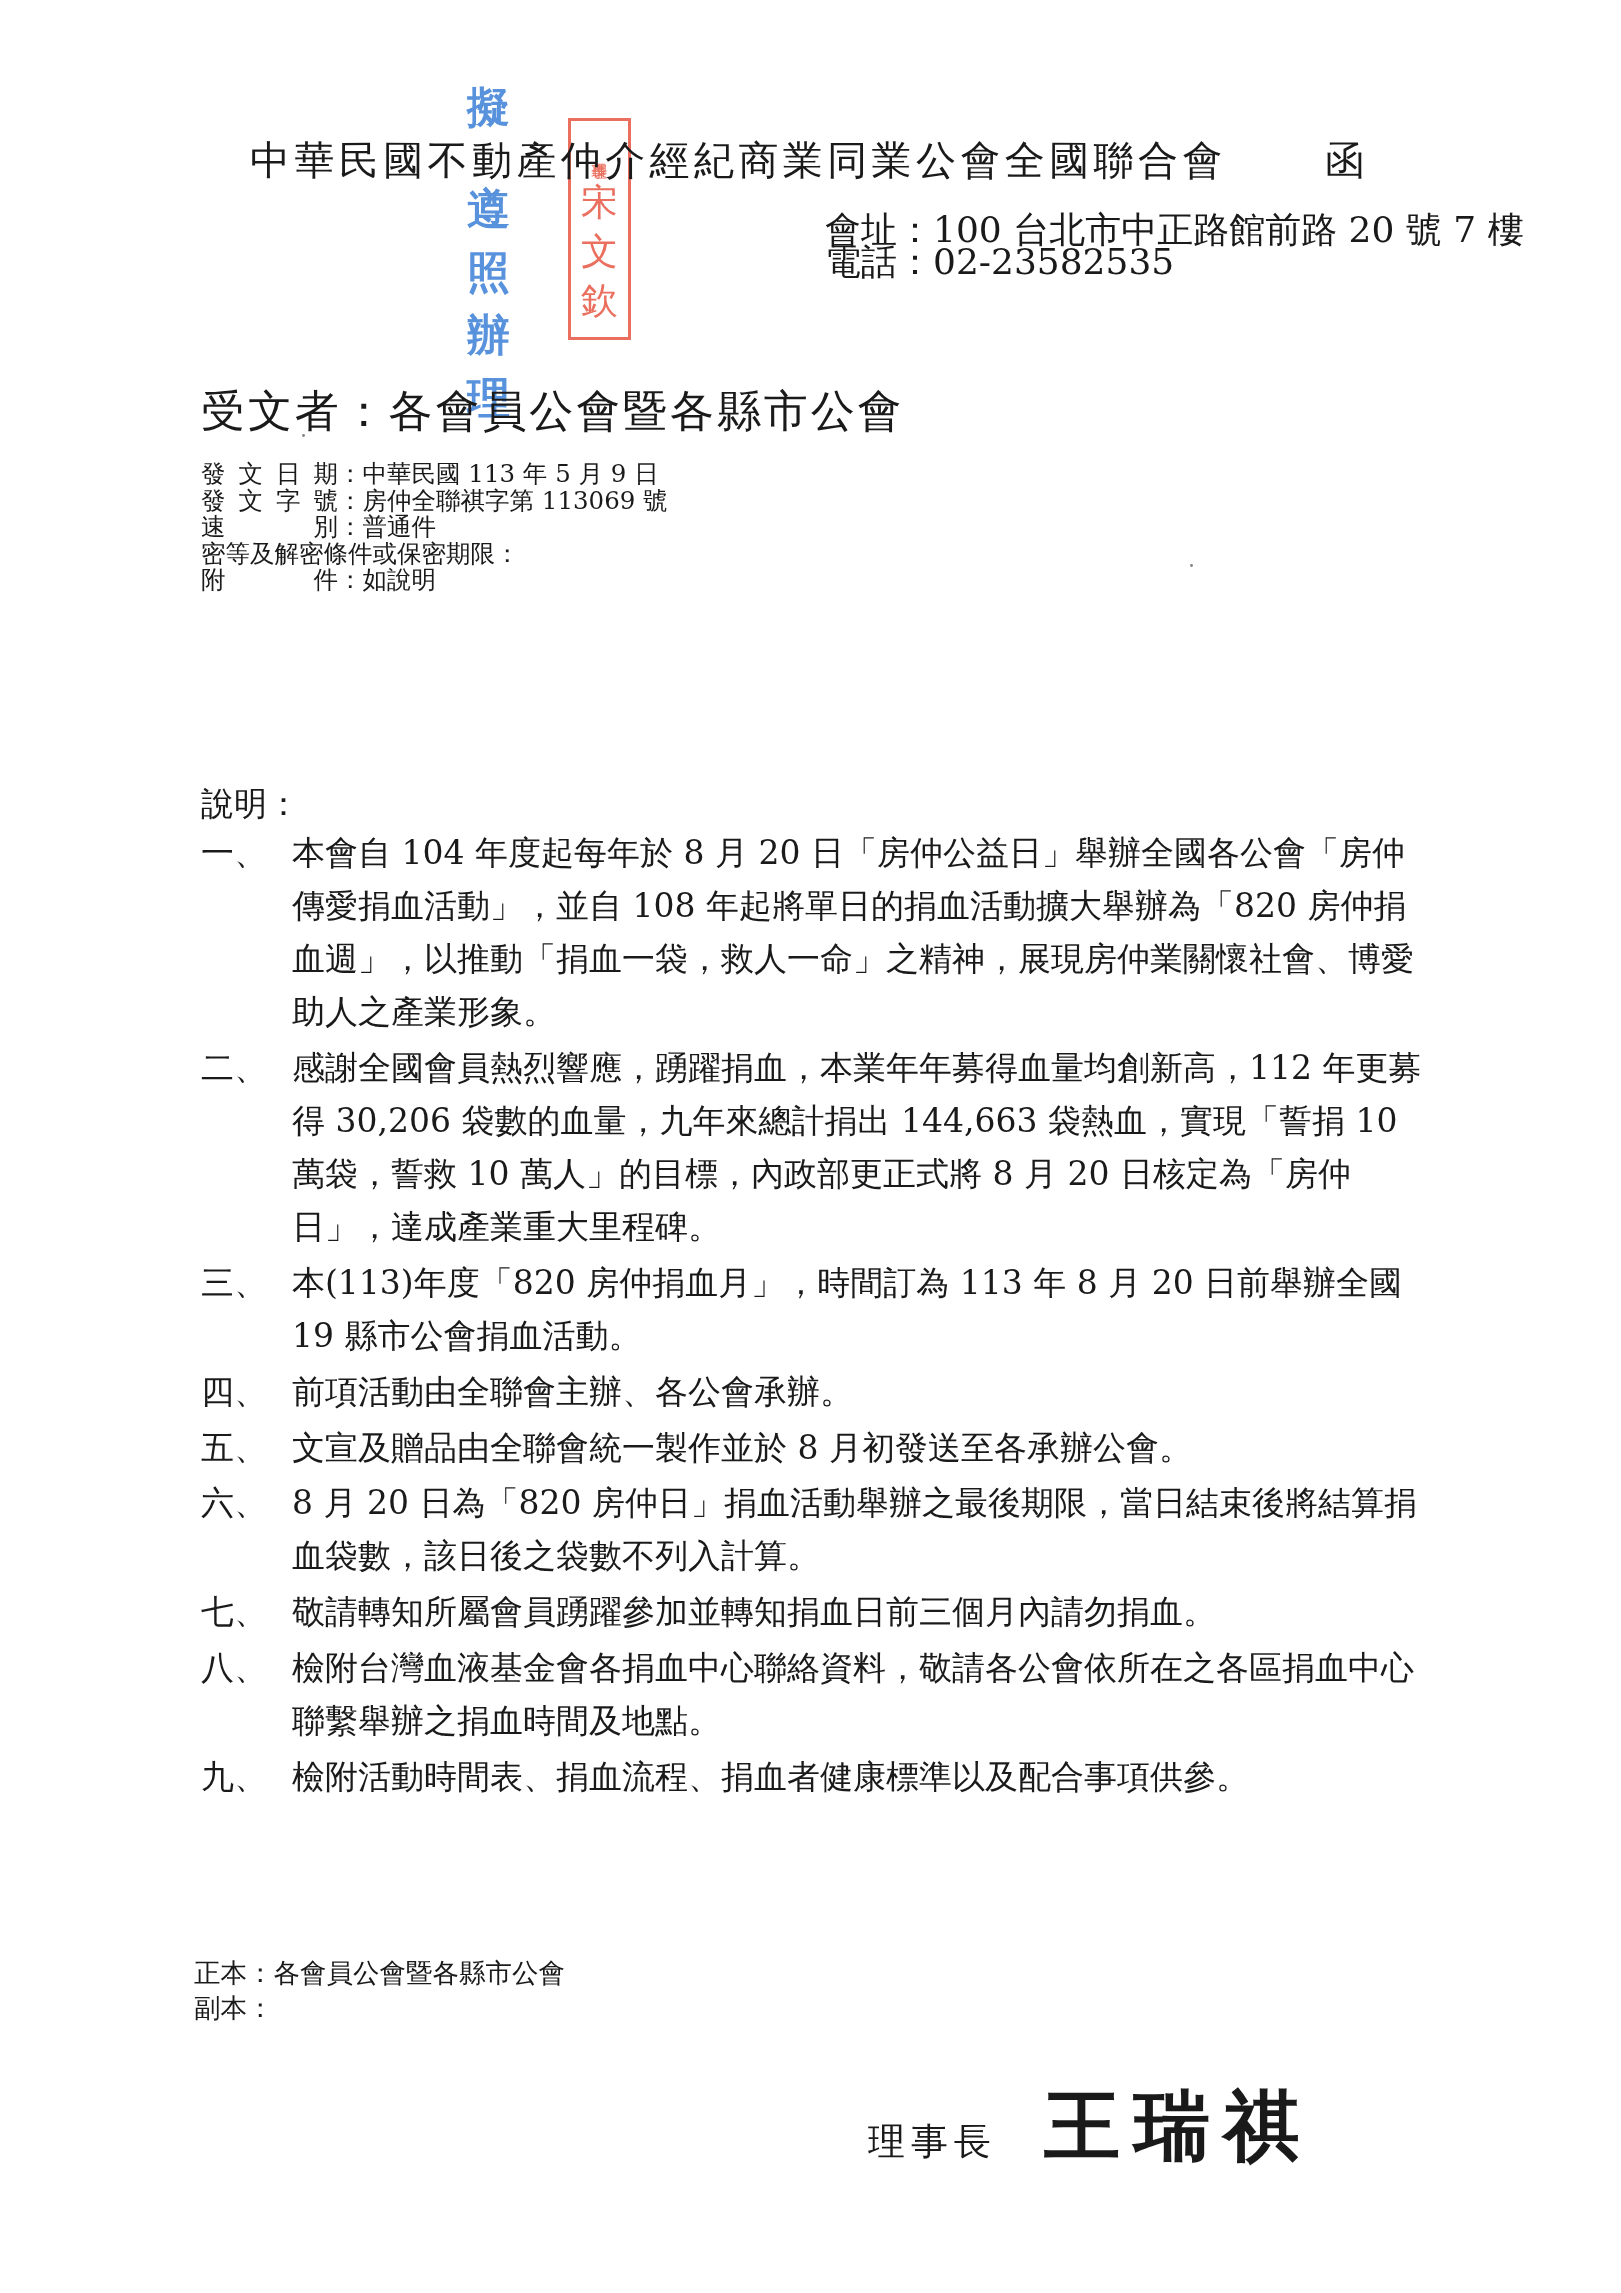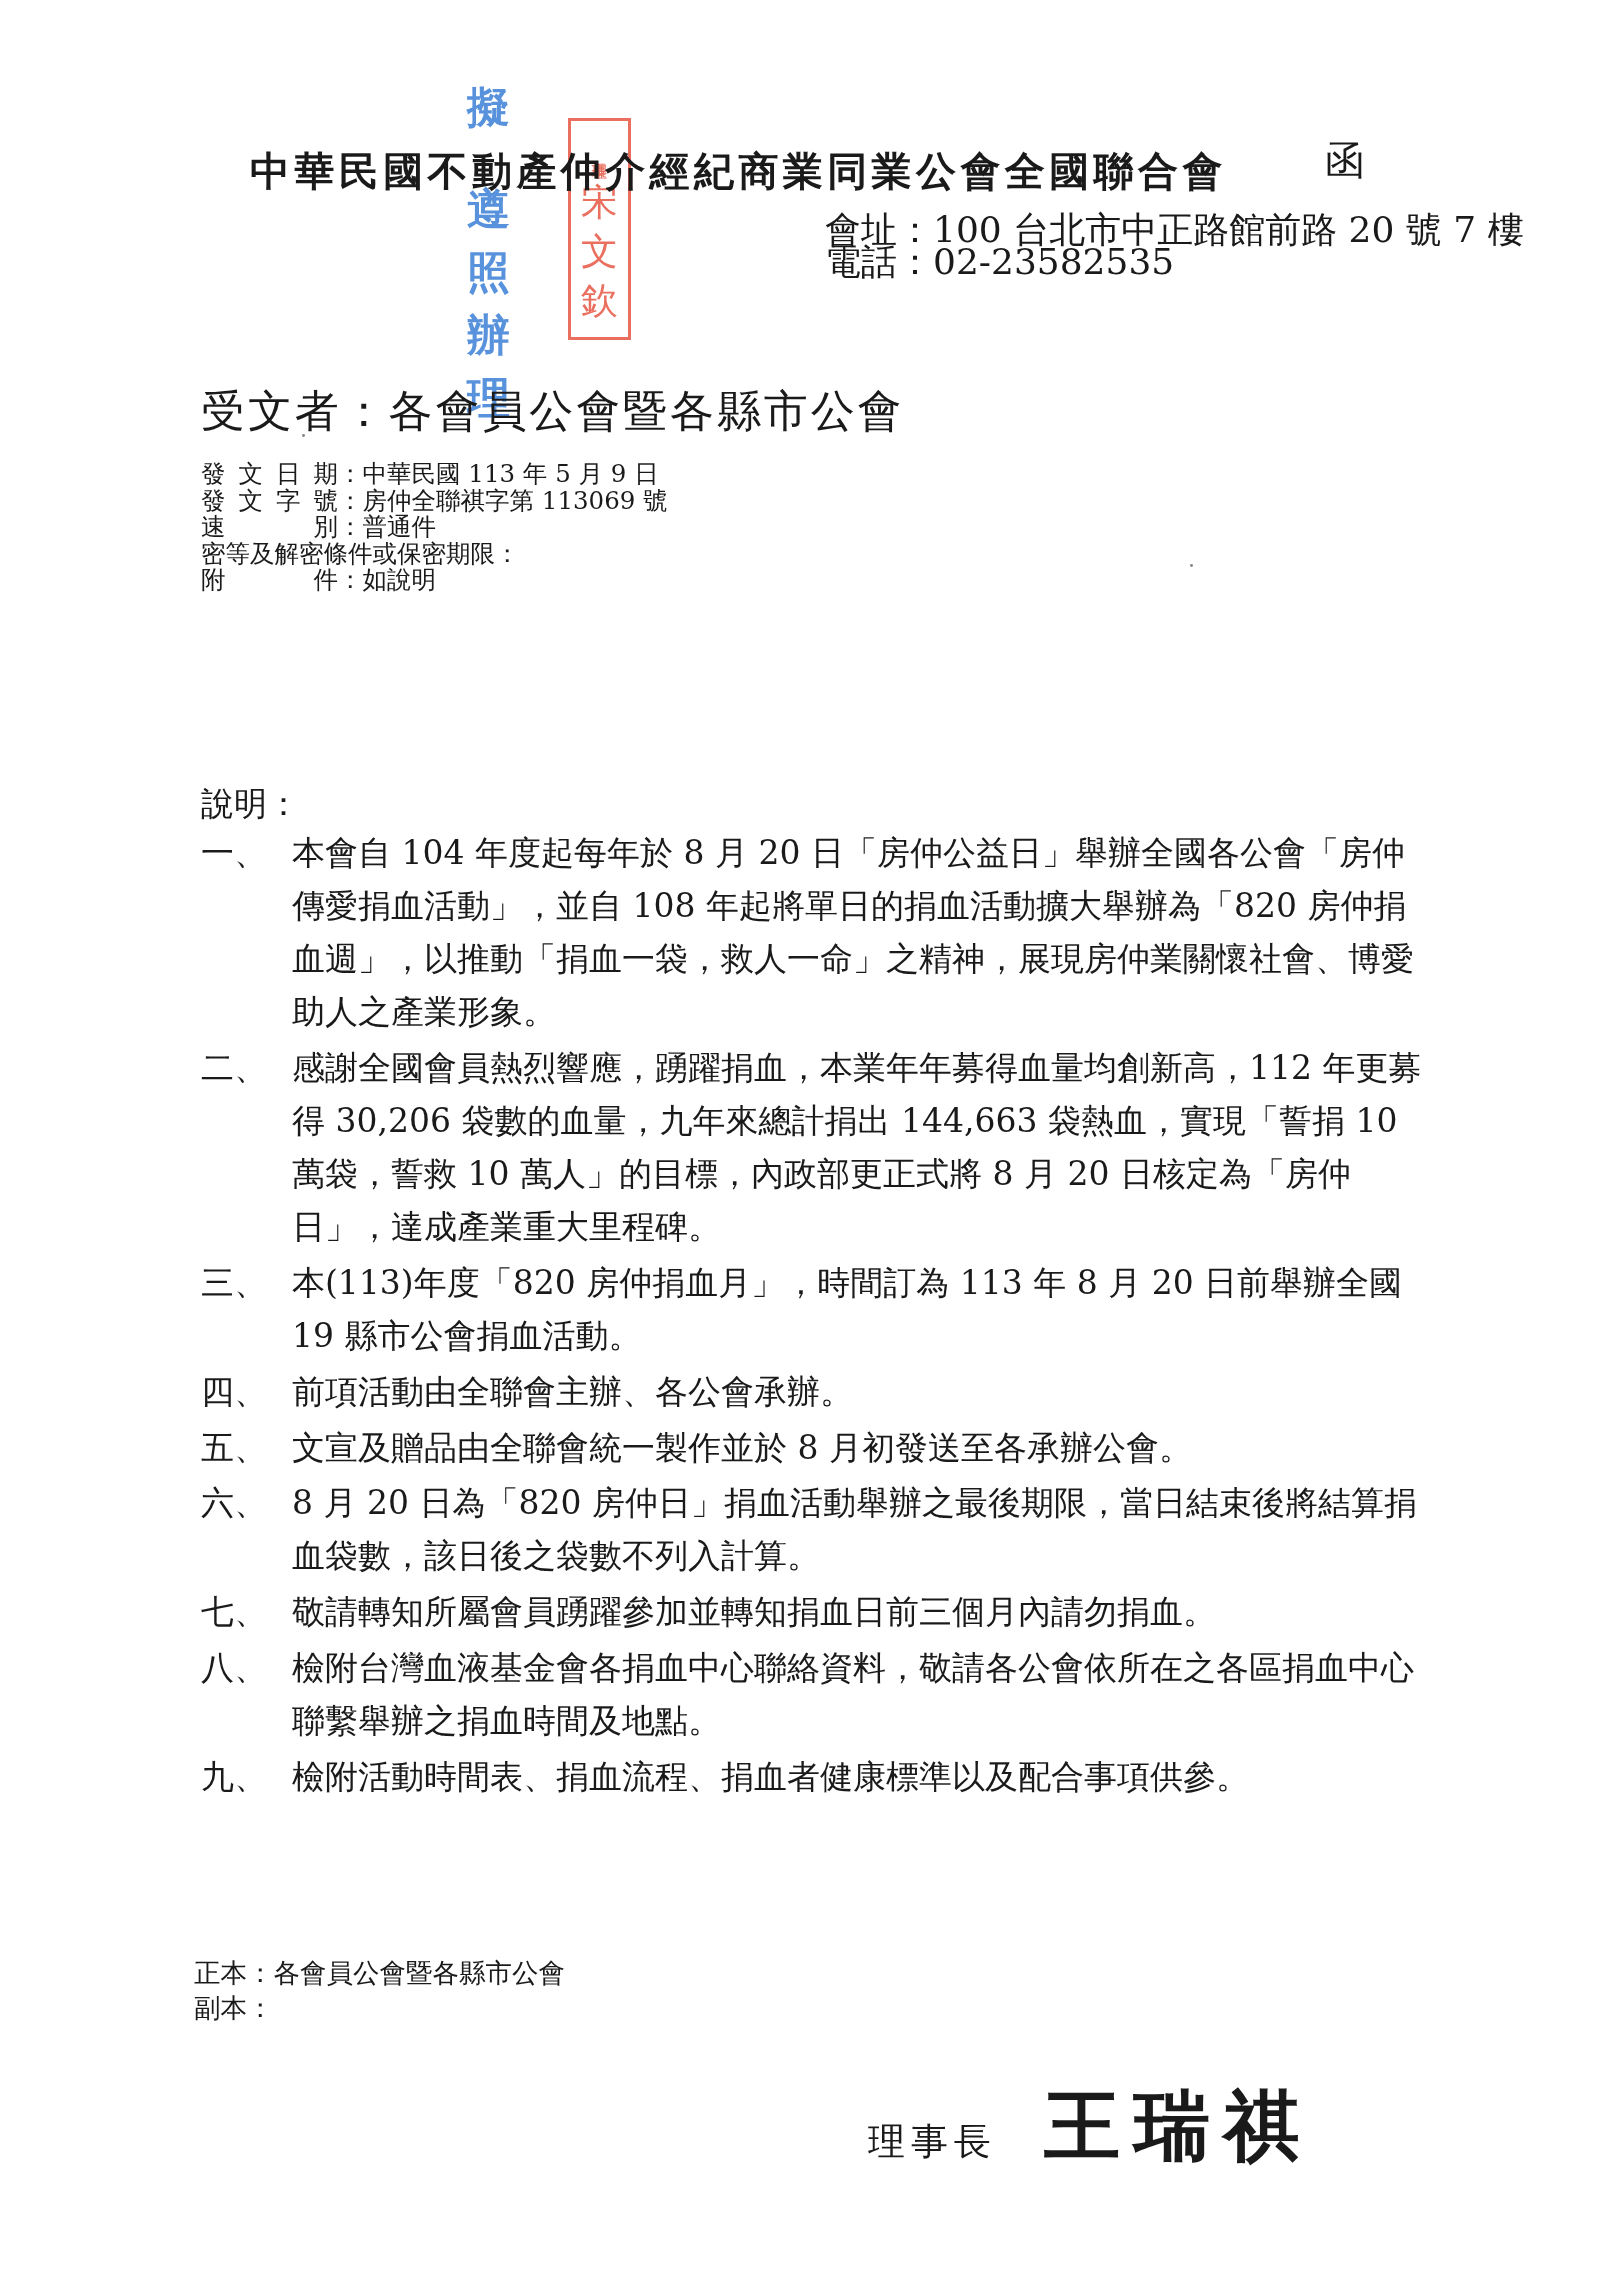--- a/index.html
+++ b/index.html
@@ -1,19 +1,19 @@
 <!DOCTYPE html>
 <html><head>
 <meta charset="utf-8">
 <style>
   html, body { margin: 0; padding: 0; background: #ffffff; }
   body { width: 1621px; height: 2294px; position: relative; overflow: hidden;
          font-family: "DejaVu Serif", "Liberation Serif", serif; color: #1a1a1a; }
   .abs { position: absolute; }
-  .title { left: 250px; top: 144px; font-size: 40px; letter-spacing: 4.4px; white-space: nowrap; font-weight: bold; }
+  .title { left: 250px; top: 133px; font-size: 40px; letter-spacing: 4.4px; white-space: nowrap; }
   .title-suffix { left: 1325px; top: 133px; font-size: 40px; }
   .addr { left: 825px; top: 214px; font-size: 36px; line-height: 32px; white-space: nowrap; }
   .addr div { height: 32px; }
   .recipient { left: 201px; top: 382px; font-size: 44px; letter-spacing: 2.9px; white-space: nowrap; }
   .meta { left: 201px; top: 461px; font-size: 24.5px; line-height: 26.5px; white-space: nowrap; }
   .meta .row { display: flex; height: 26.5px; }
   .meta .lbl { width: 137px; display: flex; justify-content: space-between; }
   .meta .lbl span { display: inline-block; }
   .subject { left: 201px; top: 659px; font-size: 33px; line-height: 61px; width: 1215px; }
   .subject .cont { padding-left: 123px; }

